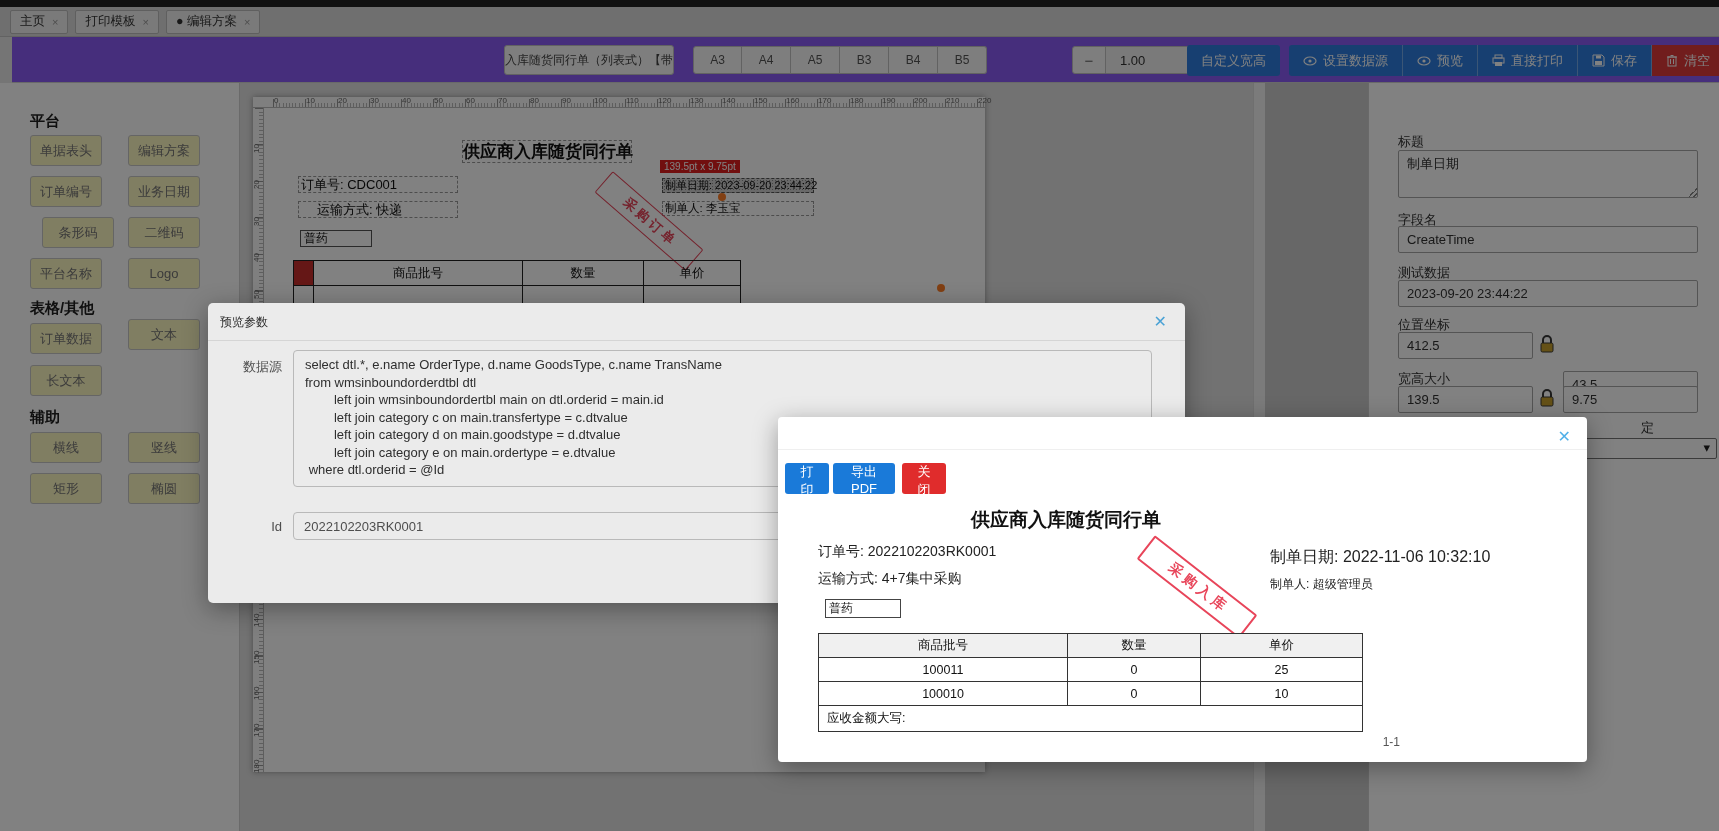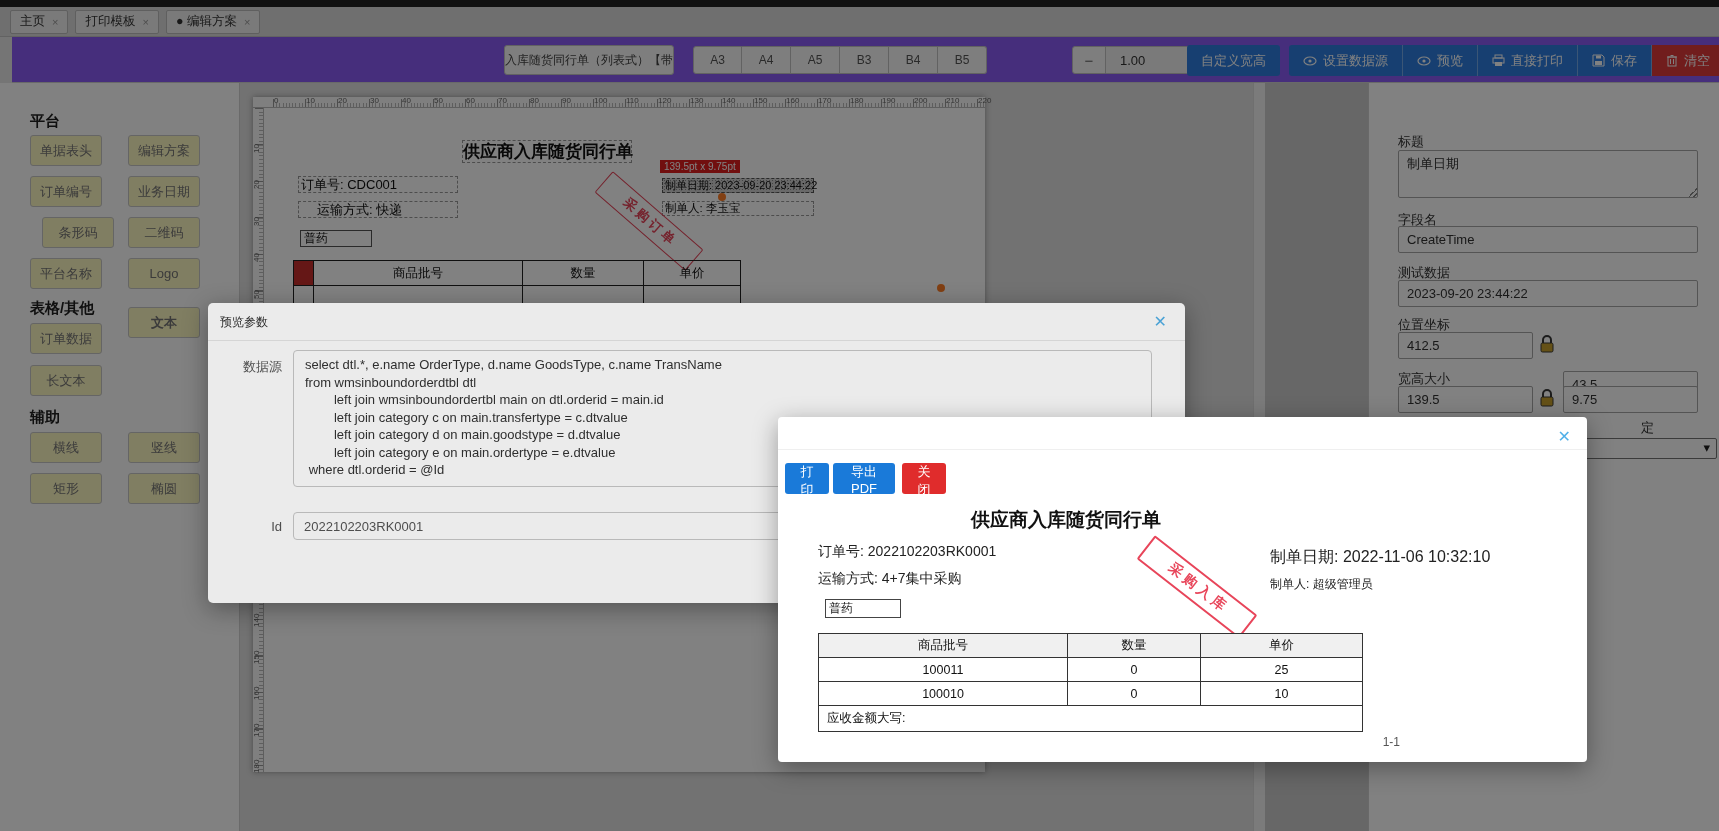--- a/index.html
+++ b/index.html
@@ -202,21 +202,21 @@
     <div class="sbtn" style="left:128px;top:52px;">编辑方案</div>
     <div class="sbtn" style="left:30px;top:93px;">订单编号</div>
     <div class="sbtn" style="left:128px;top:93px;">业务日期</div>
     <div class="sbtn" style="left:30px;top:134px;margin-left:12px;">条形码</div>
     <div class="sbtn" style="left:128px;top:134px;">二维码</div>
     <div class="sbtn" style="left:30px;top:175px;">平台名称</div>
     <div class="sbtn" style="left:128px;top:175px;">Logo</div>
 
     <div class="sec-title" style="top:216px;">表格/其他</div>
     <div class="sbtn" style="left:30px;top:240px;">订单数据</div>
-    <div class="sbtn" style="left:128px;top:224px;font-weight:bold;">文本</div>
+    <div class="sbtn" style="left:128px;top:236px;">文本</div>
     <div class="sbtn" style="left:30px;top:282px;">长文本</div>
 
     <div class="sec-title" style="top:325px;">辅助</div>
     <div class="sbtn" style="left:30px;top:349px;">横线</div>
     <div class="sbtn" style="left:128px;top:349px;">竖线</div>
     <div class="sbtn" style="left:30px;top:390px;">矩形</div>
     <div class="sbtn" style="left:128px;top:390px;">椭圆</div>
   </div>
 
   <div class="canvas">

